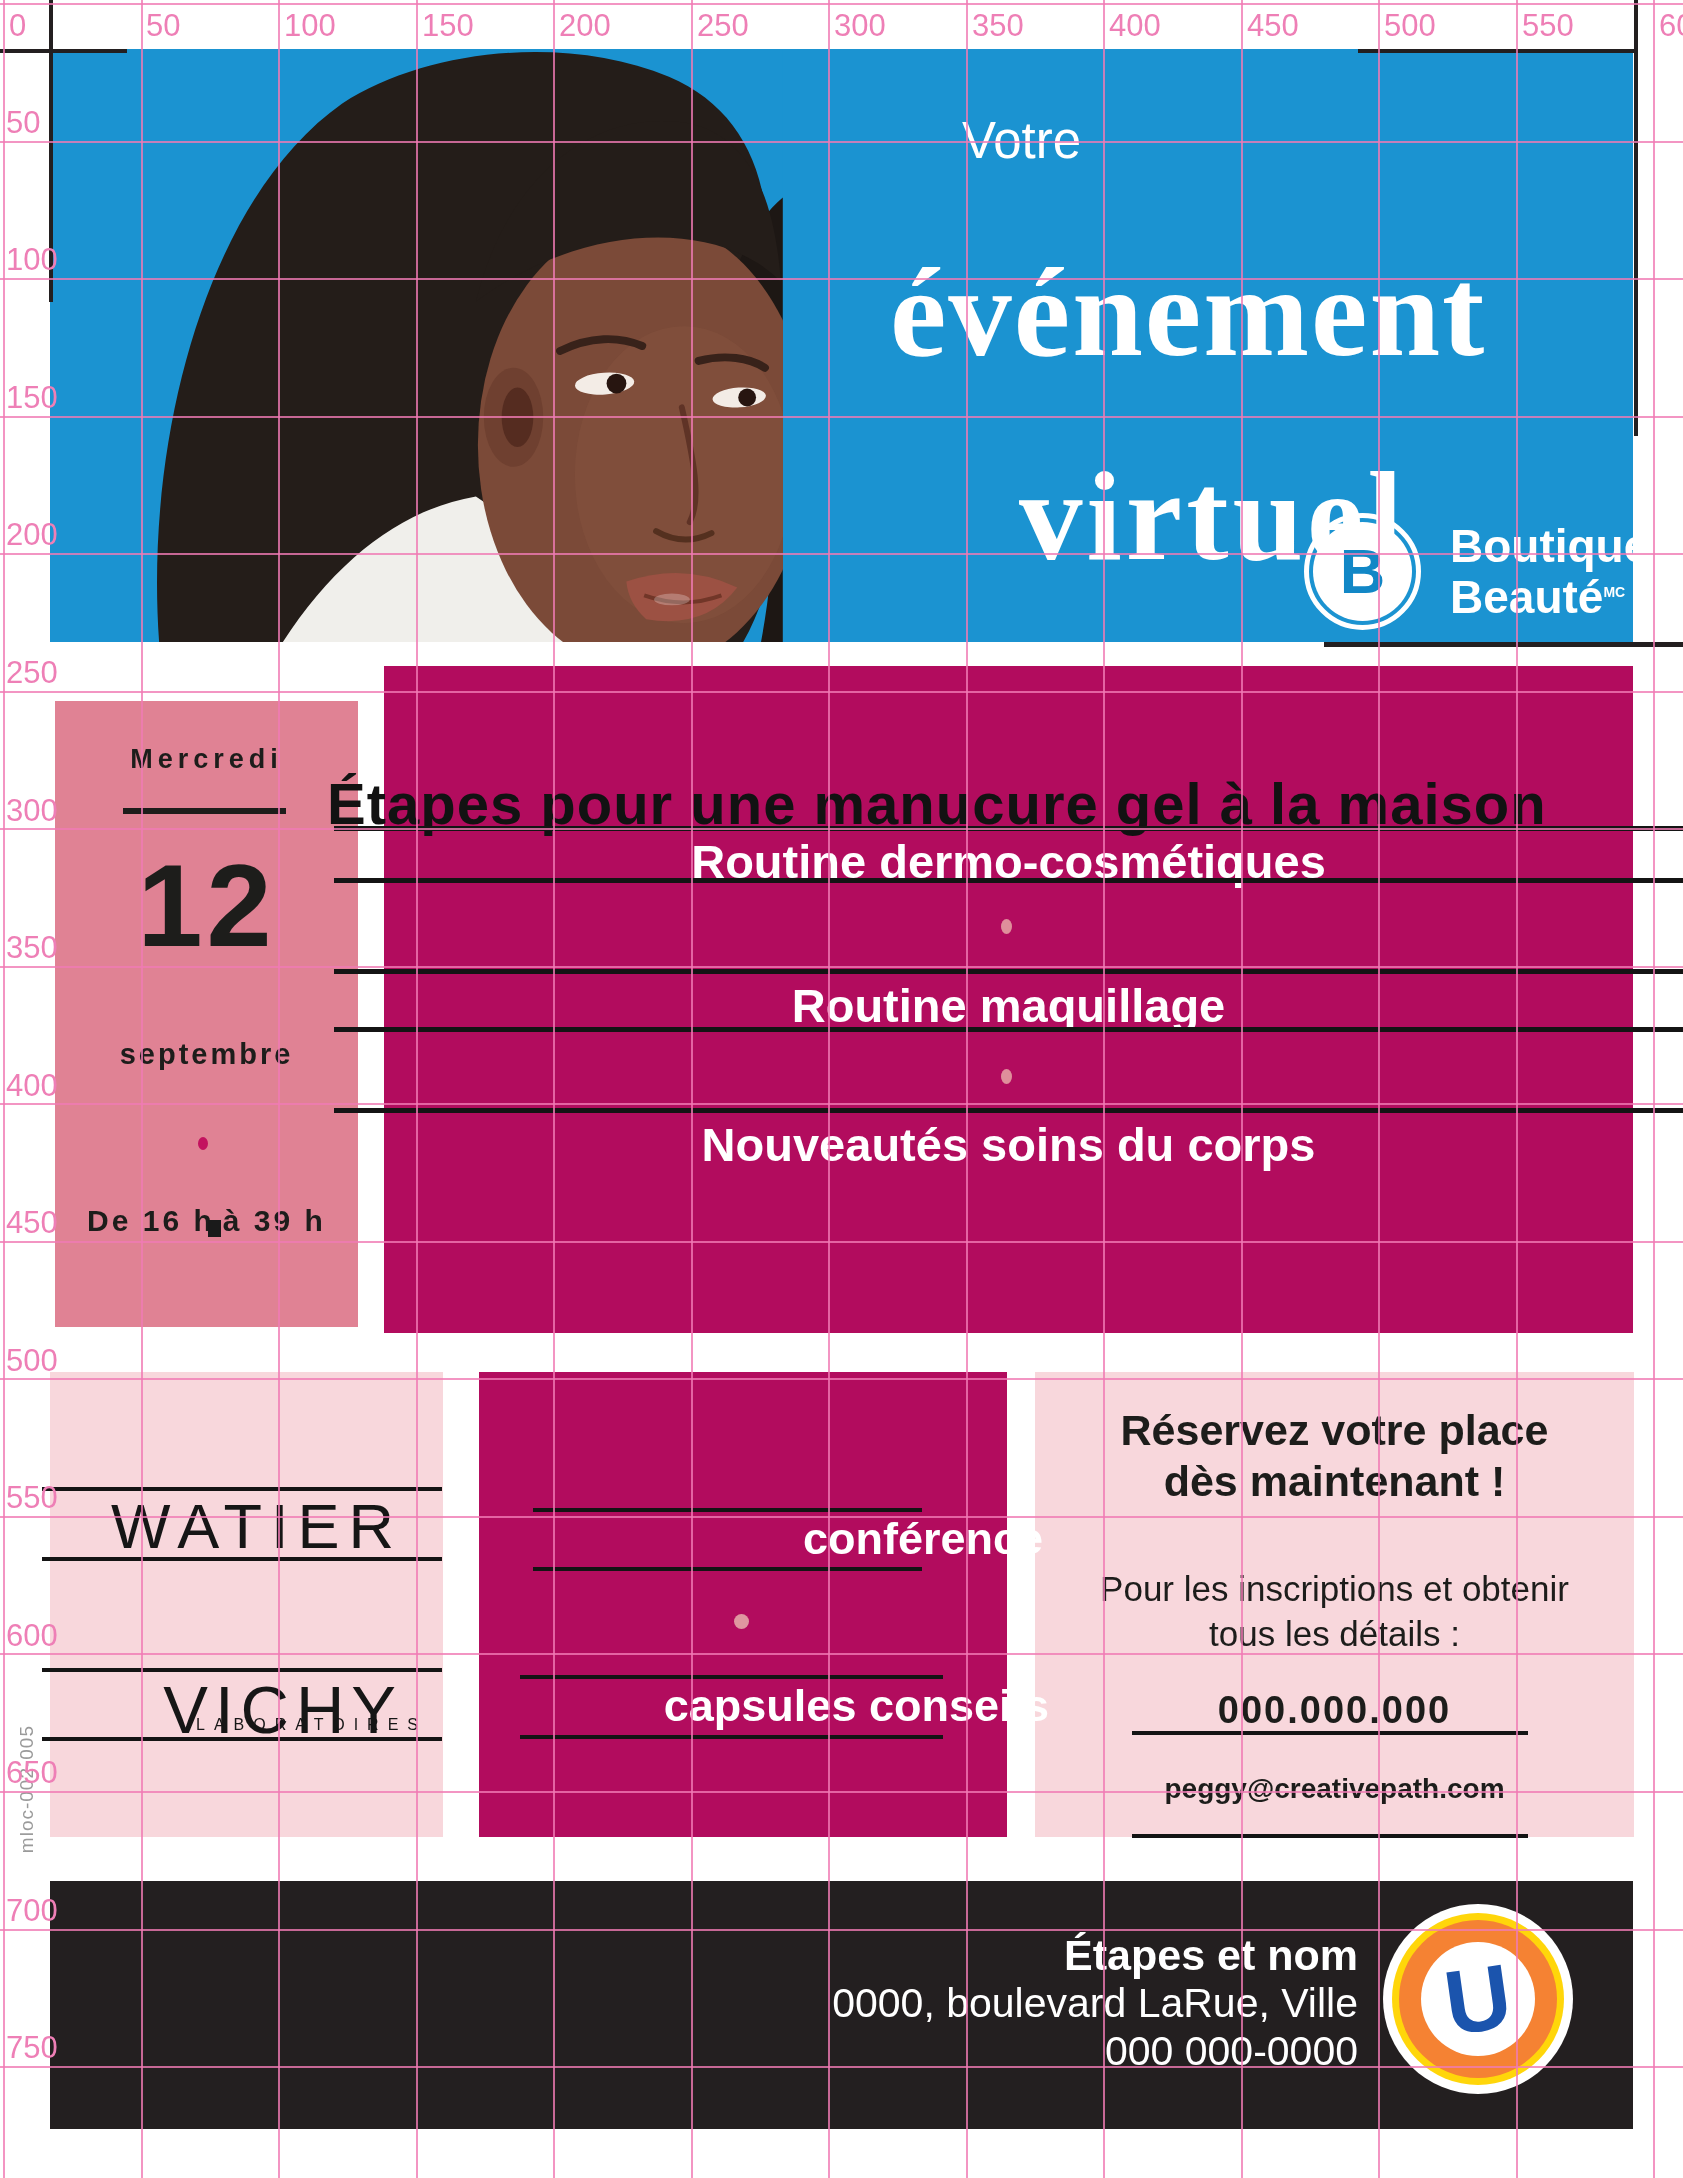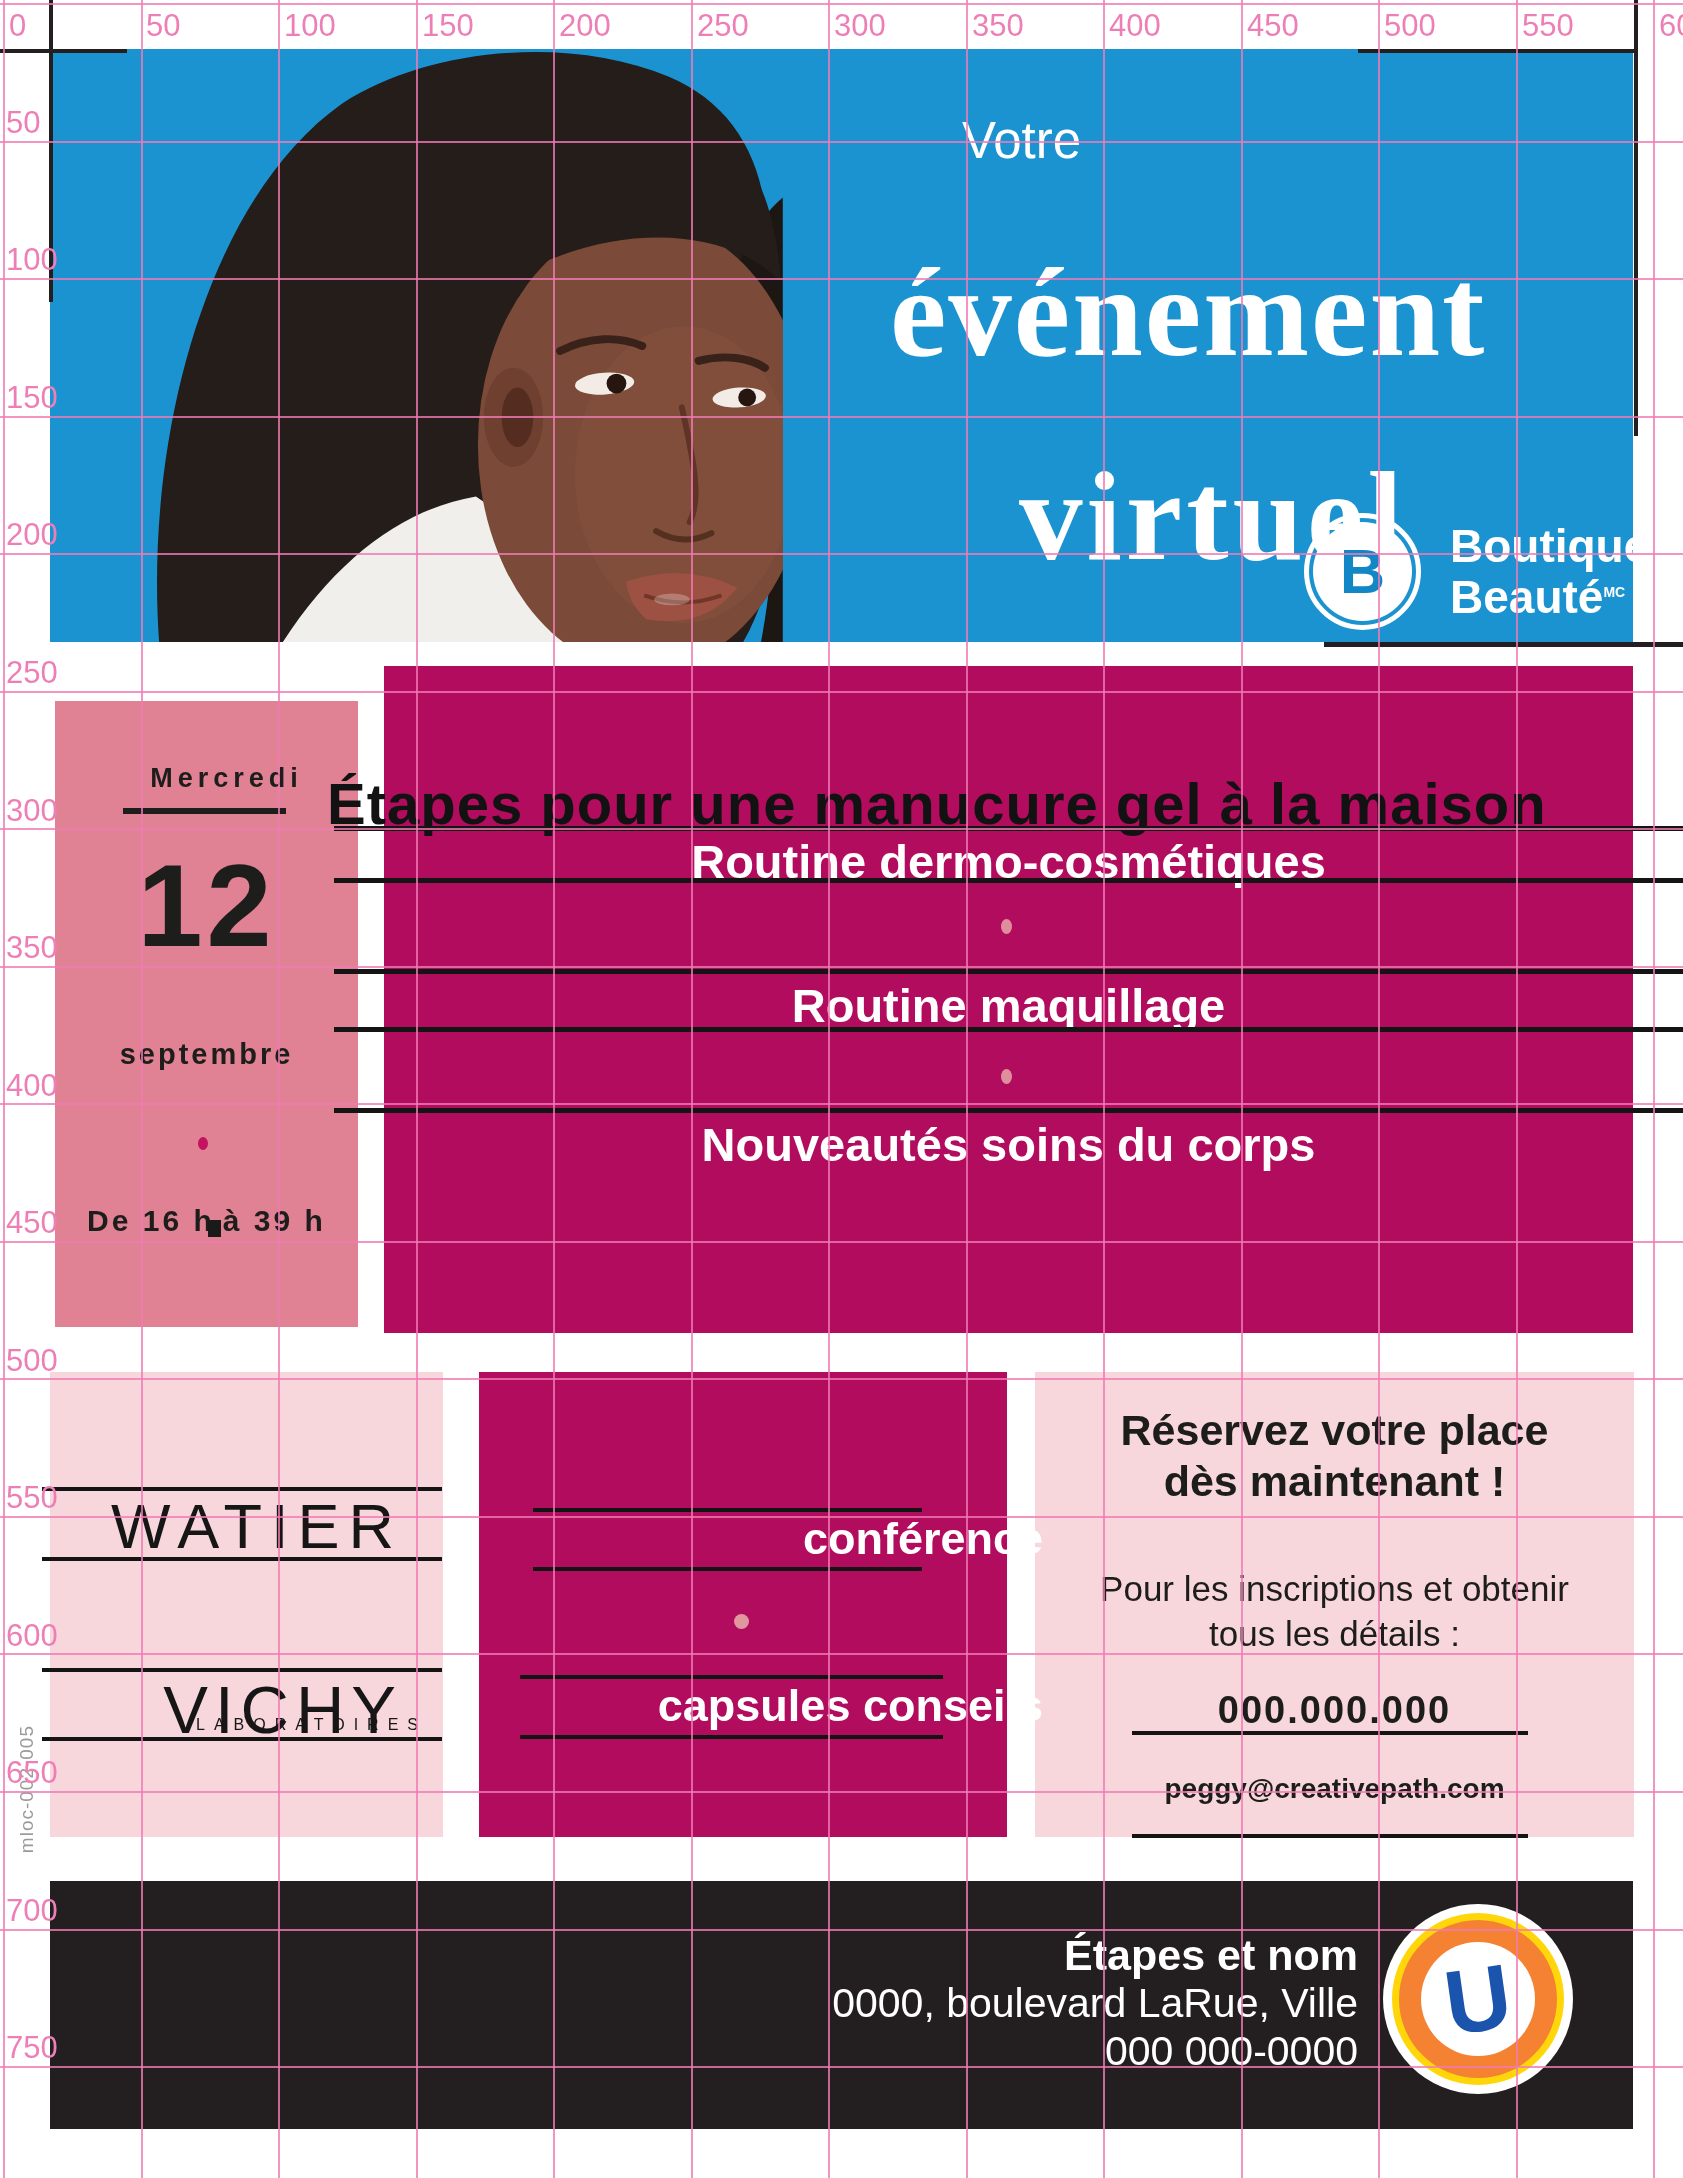--- a/index.html
+++ b/index.html
@@ -21,40 +21,40 @@
   #title1{left:890px;top:249px;letter-spacing:2px;}
   #title2{left:1019px;top:453px;letter-spacing:4px;}
   
   #blogo{left:1304px;top:513px;width:117px;height:117px;border:5px solid #fff;border-radius:50%;z-index:20;box-sizing:border-box;}
   #blogo .disc{position:absolute;inset:4px;background:#fff;border-radius:50%;display:flex;align-items:center;justify-content:center;}
   #blogo .bletter{color:#1287c6;font-weight:bold;font-size:63px;line-height:1;}
   #brandname{left:1450px;top:523px;color:#fff;font-weight:bold;font-size:46px;line-height:46px;z-index:20;}
   #brandname sup{font-size:14px;font-weight:bold;}
   
   .rose-center{left:55px;width:303px;text-align:center;color:#1d1d1b;z-index:20;}
-  #weekday{top:763px;font-weight:bold;font-size:27px;letter-spacing:5px;padding-left:20px;}
+  #weekday{top:744px;font-weight:bold;font-size:27px;letter-spacing:5px;}
   #weekday-rule{left:123px;top:808px;width:163px;height:6px;background:#1d1d1b;z-index:20;}
   #daynum{top:838px;font-weight:800;font-size:117px;letter-spacing:4px;}
   #month{top:1038px;font-weight:bold;font-size:29px;letter-spacing:3px;}
   #rose-dot{left:198px;top:1137px;width:10px;height:13px;border-radius:50%;background:#c3125f;z-index:20;}
   #timeline{top:1204px;font-weight:bold;font-size:30px;letter-spacing:3px;}
   .glyph-artifact{display:inline-block;width:13px;height:17px;background:#1a1a1a;margin:0 2px 0 -7px;vertical-align:-6px;}
   
   #agenda-title{left:327px;top:770px;color:#121212;font-weight:bold;font-size:58px;letter-spacing:1px;white-space:nowrap;z-index:20;}
   .agenda-item{left:384px;width:1249px;text-align:center;color:#fff;font-weight:bold;font-size:47px;z-index:20;}
   #item1{top:834px;} #item2{top:978px;} #item3{top:1117px;}
   .agenda-dot{width:11px;height:15px;border-radius:50%;background:#df8f9b;z-index:20;}
   
   .brandlogo{left:50px;width:353px;text-align:right;color:#161616;z-index:20;}
   #watier{top:1490px;font-size:63px;font-weight:300;letter-spacing:9px;}
   #vichy{top:1671px;font-size:67px;font-weight:300;letter-spacing:7px;}
   #vichy-sub{top:1716px;font-size:16px;font-weight:400;letter-spacing:9px;margin-left:24px;}
   
   .format-item{left:479px;width:564px;text-align:right;color:#fff;font-weight:bold;font-size:45px;z-index:20;}
-  #format1{top:1513px;} #format2{top:1680px;}
+  #format1{top:1513px;} #format2{top:1680px;padding-left:6px;}
   #format-dot{left:734px;top:1614px;width:15px;height:15px;border-radius:50%;background:#df97a0;z-index:20;}
   
   .reserve-center{left:1035px;width:599px;text-align:center;color:#1d1d1b;z-index:20;}
   #res-head1{top:1406px;font-weight:bold;font-size:43px;}
   #res-head2{top:1457px;font-weight:bold;font-size:43px;}
   #res-body1{top:1569px;font-weight:300;font-size:35px;}
   #res-body2{top:1614px;font-weight:300;font-size:35px;}
   #res-phone{top:1689px;font-weight:bold;font-size:38px;letter-spacing:2px;}
   #res-email{top:1773px;font-weight:bold;font-size:28px;}
   

